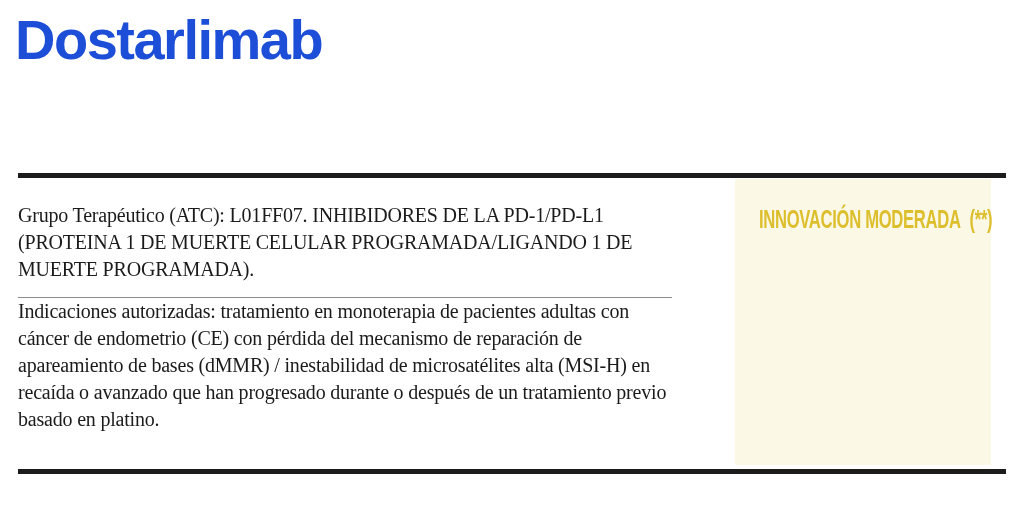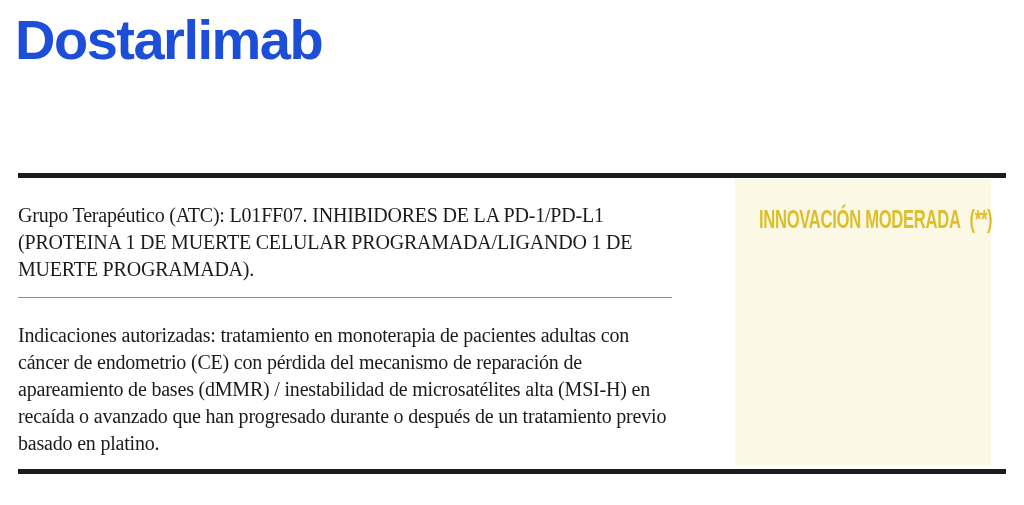--- a/index.html
+++ b/index.html
@@ -78,21 +78,21 @@
     letter-spacing: -0.2px;
     color: #1b1b1b;
   }
   .body-par .par-label { font-weight: 400; }
   .section-divider {
     border: none;
     border-top: 1px solid #8c8c8c;
     width: 654px;
     margin: 14px 0 0 0;
   }
-  .par-indications { margin-top: 24px; }
+  .par-indications { }
   .innovation-panel {
     position: absolute;
     left: 703px;
     top: 179px;
     width: 256px;
     height: 286px;
     box-sizing: border-box;
     background: var(--panel_bg, #FBF8E6);
     padding: 26px 12px 0 24px;
     margin-left: 32px;

